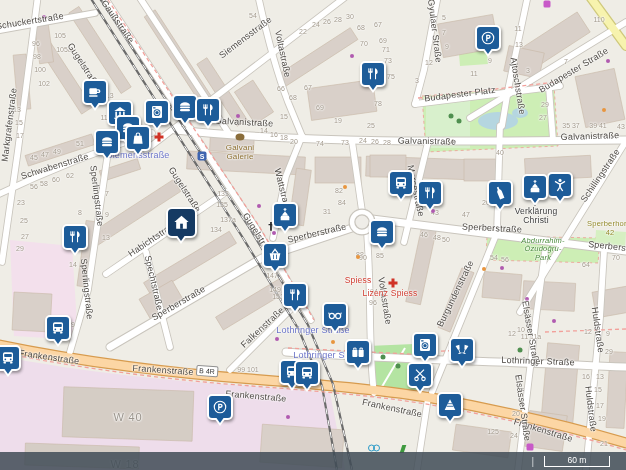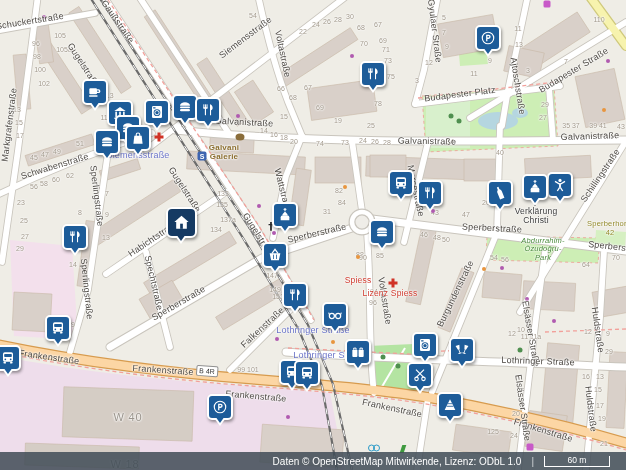--- a/index.html
+++ b/index.html
@@ -354,21 +354,20 @@
       <path d="M104 -6 L259 226 L314 320"></path>
       <path d="M-5 351 C80 369 180 381 252 386 C330 392 385 397 432 405 C520 421 582 437 626 450"></path>
       <path d="M418 98 L556 82"></path>
       <path d="M288 348 L430 355"></path>
       <path d="M545 332 L626 329"></path>
       <path d="M420 352 L470 350"></path>
     </g>
   </svg>
 
   <div class="attrib">
-    <span>Daten © OpenStreetMap Mitwirkende, Lizenz: ODbL 1.0</span>
     <span class="sep">|</span>
     <div class="scale">
       <span>60 m</span>
     </div>
   </div>
 <div class="lbl " style="--r: -9deg; left: 30px; top: 22px;">Schuckertstraße</div>
     <div class="lbl " style="--r: 55deg; left: 117px; top: 22px;">Gaußstraße</div>
     <div class="lbl " style="--r: 57deg; left: 83px; top: 66px;">Gugelstraße</div>
     <div class="lbl " style="--r: -83deg; left: 10px; top: 125px;">Markgrafenstraße</div>
     <div class="lbl " style="--r: -17deg; left: 55px; top: 167px;">Schwabenstraße</div>
@@ -403,21 +402,21 @@
     <div class="lbl " style="--r: 8deg; left: 49px; top: 358px;">Frankenstraße</div>
     <div class="lbl " style="--r: 4deg; left: 163px; top: 371px;">Frankenstraße</div>
     <div class="lbl " style="--r: 5deg; left: 256px; top: 397px;">Frankenstraße</div>
     <div class="lbl " style="--r: 12deg; left: 392px; top: 409px;">Frankenstraße</div>
     <div class="lbl " style="--r: 17deg; left: 543px; top: 431px;">Frankenstraße</div>
     <div class="lbl " style="--r: 82deg; left: 522px; top: 408px;">Elsässer Straße</div>
     <div class="lbl " style="--r: 83deg; left: 590px; top: 409px;">Huldstraße</div>
     <div class="lbl tl" style="--r: 0deg; left: 138px; top: 156px;">Siemensstraße</div>
     <div class="lbl tl" style="--r: 0deg; left: 313px; top: 331px;">Lothringer Straße</div>
     <div class="lbl tl" style="--r: 0deg; left: 330px; top: 356px;">Lothringer Straße</div>
-    <div class="lbl brown" style="--r: 0deg; left: 224px; top: 153px; font-weight: bold;">Galvani
+    <div class="lbl brown" style="--r: 0deg; left: 240px; top: 153px;">Galvani
 Galerie</div>
     <div class="lbl dk" style="--r: 0deg; left: 536px; top: 216px;">Verklärung
 Christi</div>
     <div class="lbl red" style="--r: 0deg; left: 358px; top: 281px;">Spiess</div>
     <div class="lbl red" style="--r: 0deg; left: 390px; top: 294px;">Lizenz Spiess</div>
     <div class="lbl grn" style="--r: 0deg; left: 543px; top: 249px;">Abdurrahim-
 Özudoğru-
 Park</div>
     <div class="lbl olv" style="--r: 0deg; left: 608px; top: 224px;">Sperberhort</div>
     <div class="lbl olv" style="--r: 0deg; left: 610px; top: 233px;">42</div>

